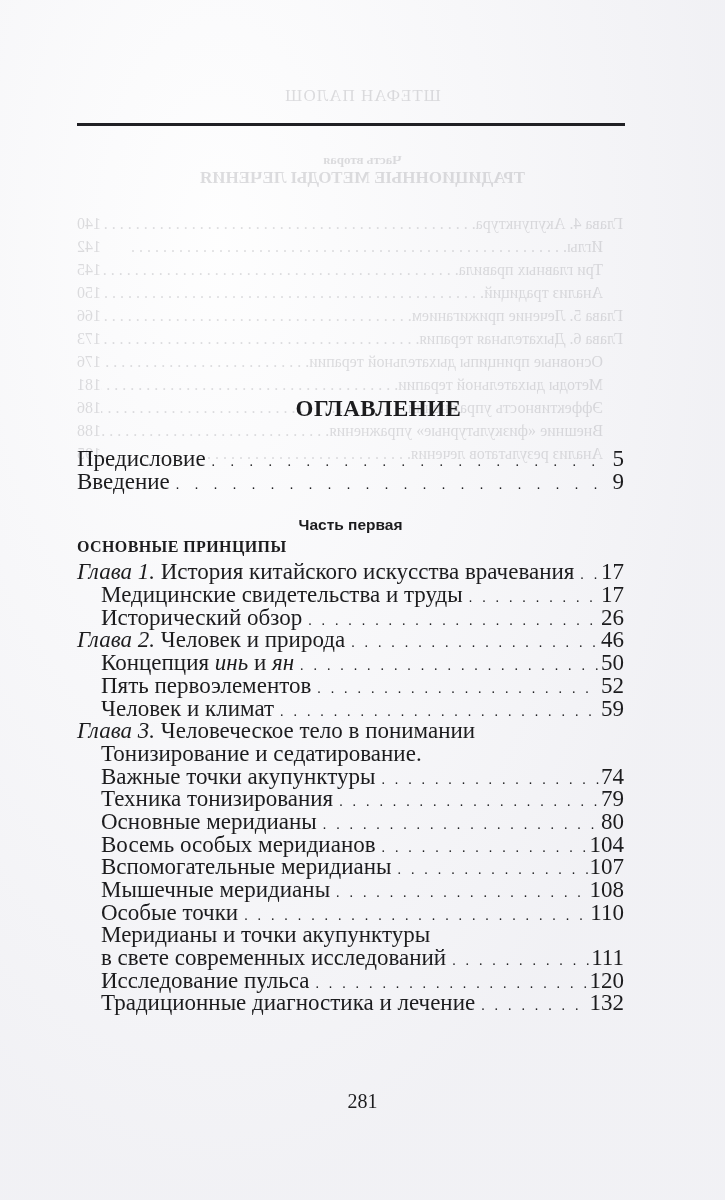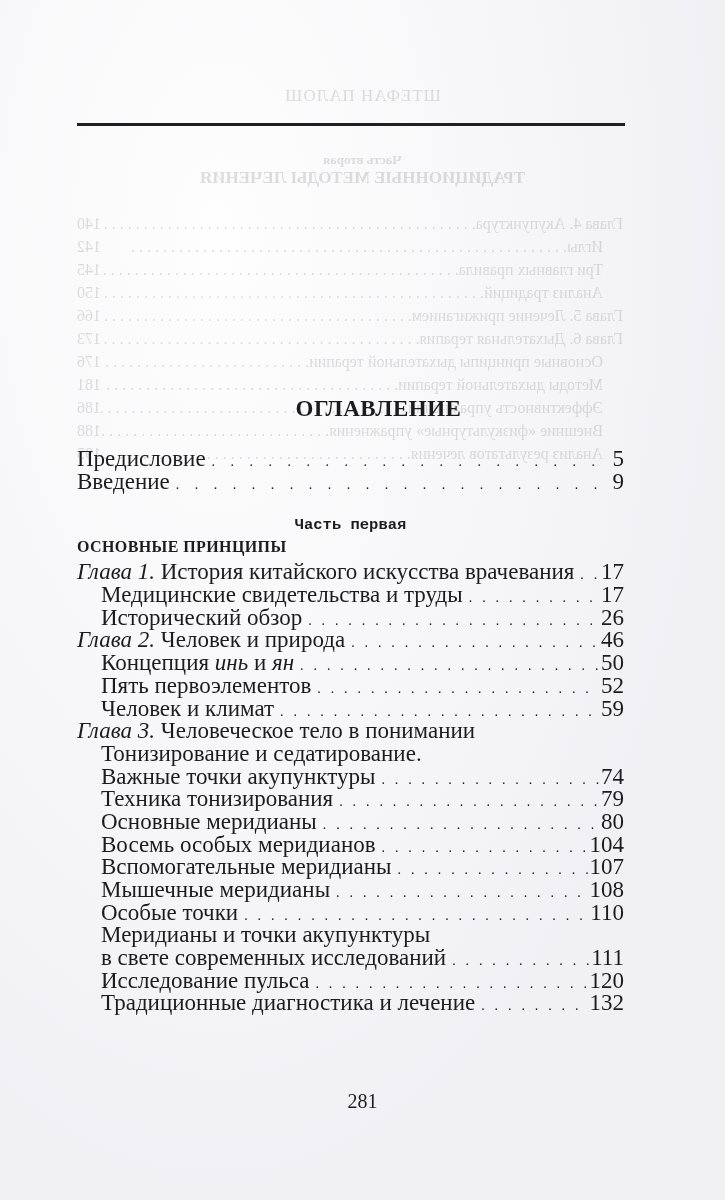--- a/index.html
+++ b/index.html
@@ -57,21 +57,21 @@
     .row .dots::after {
       content: ". . . . . . . . . . . . . . . . . . . . . . . . . . . . . . . . . . . . . . . . . . . . . . . . . . . . . . . . . . . . . . . . . . . . . . . . . . . . . . . . . . . . . .";
     }
     .row .pg { white-space: nowrap; text-align: right; }
     .row.l1 .lab { padding-left: 24px; }
     .row.wide .dots { letter-spacing: 6px; }
     .gap { height: 22px; }
     .part-label {
       text-align: center; font-size: 15.5px; font-weight: bold;
       height: 20px; line-height: 20px; margin-top: 0;
-      font-family: Liberation Mono, monospace;
+      font-family: Liberation Sans, sans-serif;
     }
     .part-title {
       text-align: left; font-size: 16px; font-weight: bold;
       height: 26px; line-height: 24px; letter-spacing: 0.4px;
     }
     .page-number {
       position: absolute; top: 1090px; left: 0; width: 725px; text-align: center;
       font-size: 20px;
     }
   </style>

